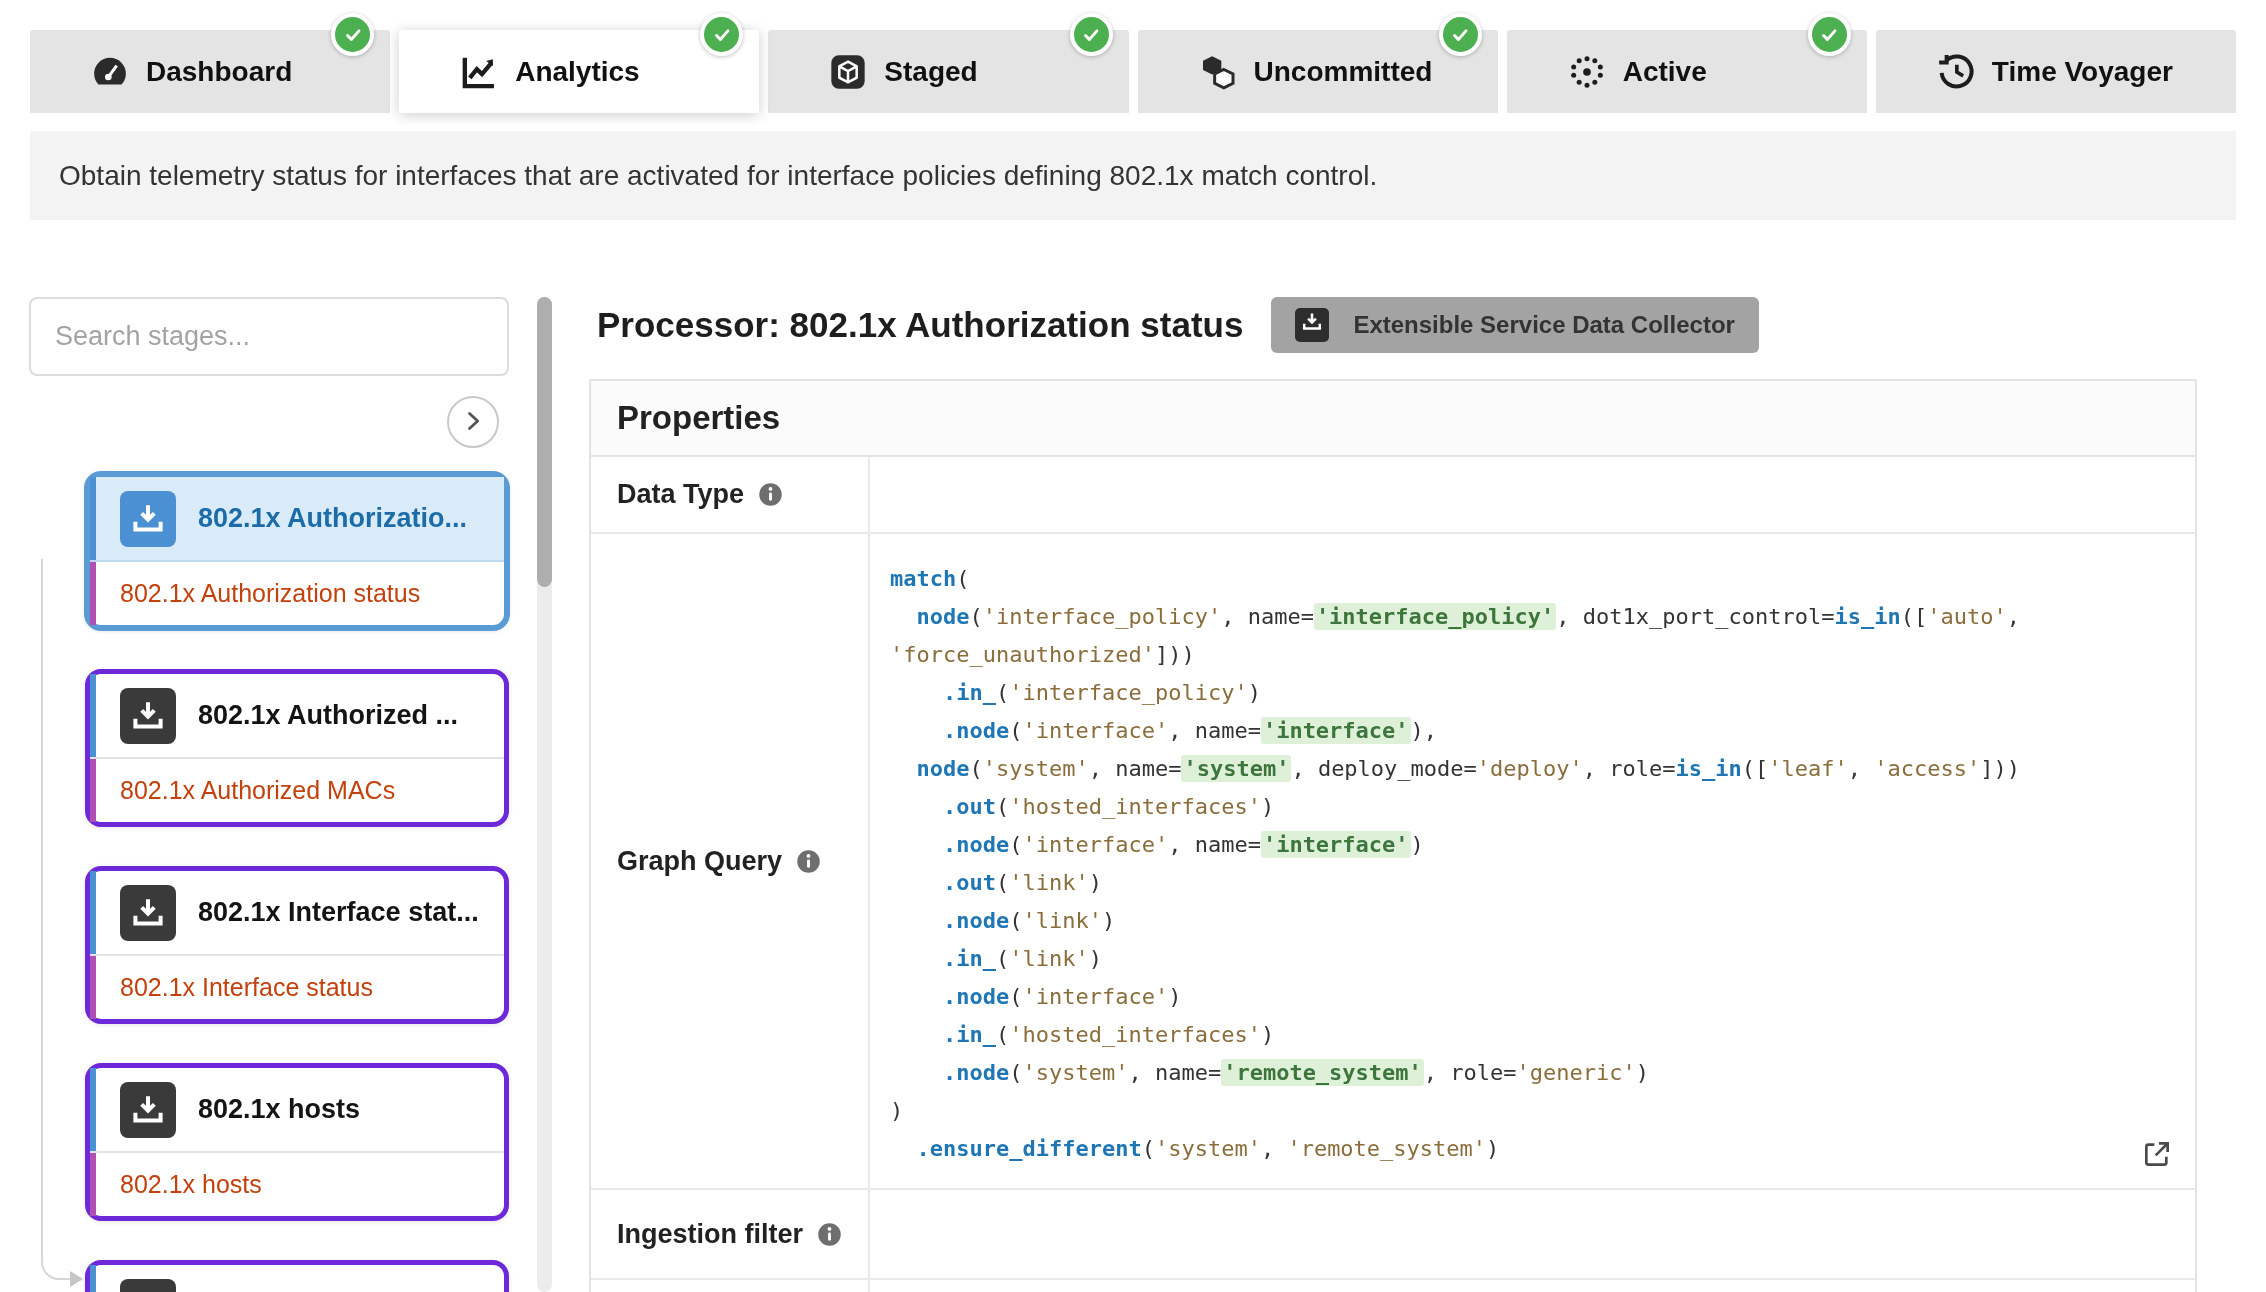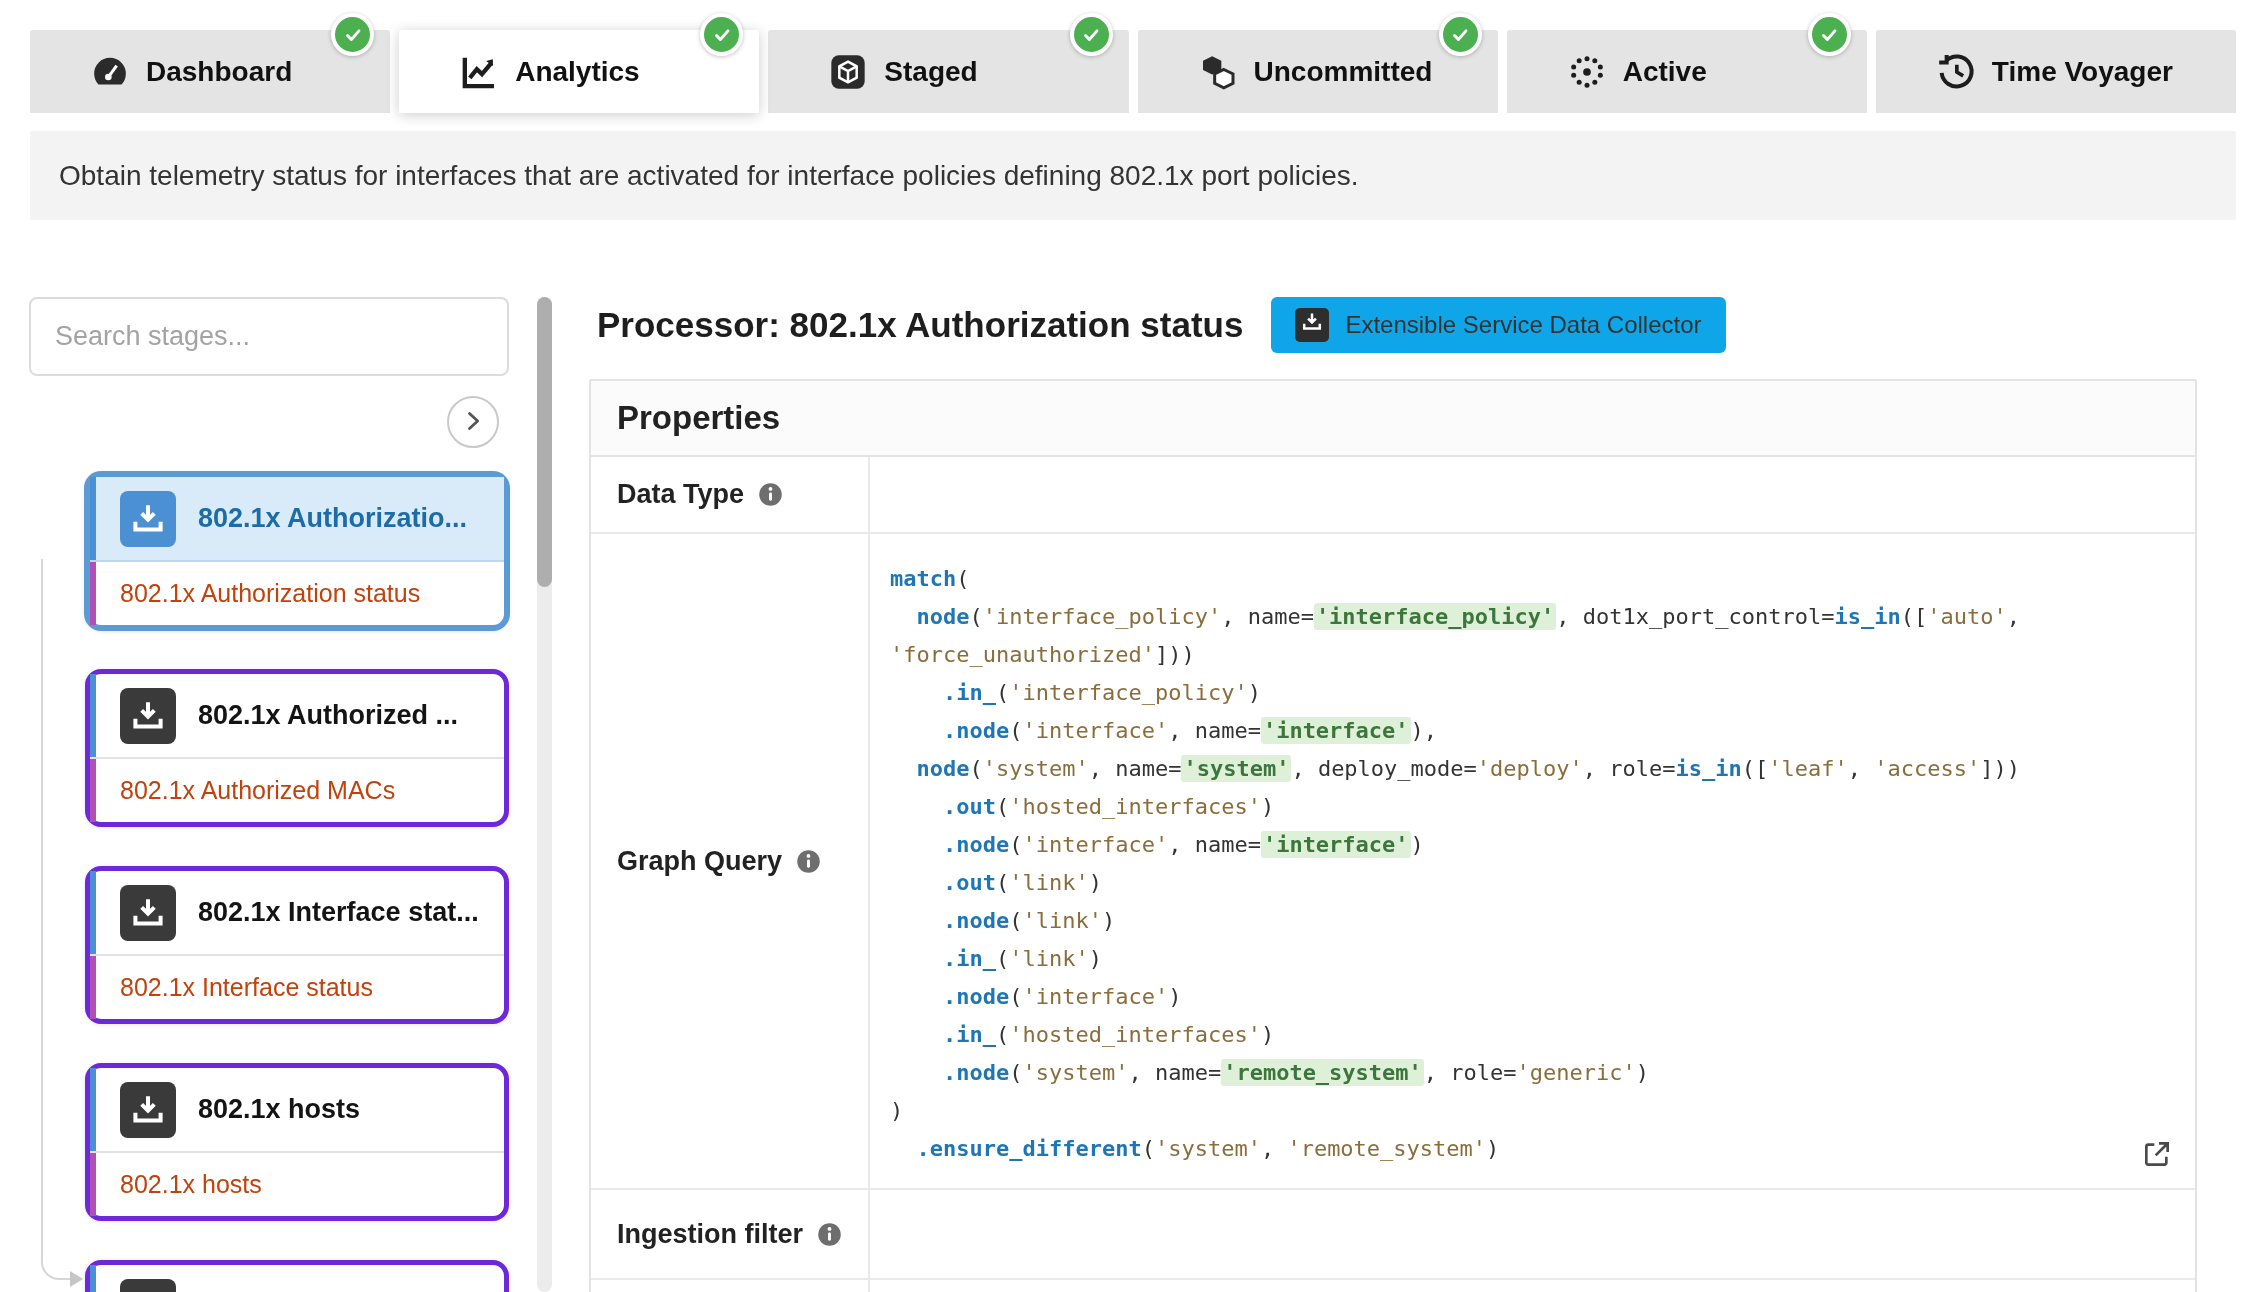--- a/index.html
+++ b/index.html
@@ -91,22 +91,22 @@
 
   
   .scrollbar { width:15px; background:#ececec; border-radius:8px; margin-left:28px; flex:none; }
   .scrollbar .thumb { width:100%; height:290px; background:#aeaeae; border-radius:8px; }
 
   
   .main { flex:1; margin-left:37px; min-width:0; }
   .proc-header { display:flex; align-items:center; gap:28px; margin-bottom:26px; }
   .proc-title { font-size:35px; font-weight:700; color:#1e1e1e;margin-left:8px; }
   .collector-badge {
-    height:56px; background:#0ea5e9; border-radius:6px; display:flex; align-items:center;
-    gap:16px; padding:0 24px; font-size:24px; font-weight:400; color:#333; cursor:pointer;
+    height:56px; background:#a3a3a3; border-radius:6px; display:flex; align-items:center;
+    gap:24px; padding:0 24px; font-size:24px; font-weight:700; color:#333; cursor:pointer;
   }
   .badge-icon {
     width:34px; height:34px; border-radius:5px; background:#2e2e2e;
     display:flex; align-items:center; justify-content:center;
   }
   .badge-icon svg { width:26px; height:26px; }
 
   .props { border:2px solid #e3e3e3; border-radius:2px; background:#fff; }
   .props-title {
     height:76px; display:flex; align-items:center; padding:0 26px;
@@ -224,21 +224,21 @@
           <path d="M6.2 5.1A9 9 0 1 1 3.4 12.5" stroke="#1d1d1d" stroke-width="2.4"></path>
           <path d="M6.4 1.8v4.5H1.9" stroke="#1d1d1d" stroke-width="2.4"></path>
           <path d="M12.5 7.6V12l3.8 2.3" stroke="#1d1d1d" stroke-width="2.2"></path>
         </svg>
       </span>
       <span class="tab-label">Time Voyager</span>
     </div>
   </nav>
 
 <div class="desc-bar">
-  <span>Obtain telemetry status for interfaces that are activated for interface policies defining 802.1x port policies.</span>
+  <span>Obtain telemetry status for interfaces that are activated for interface policies defining 802.1x match control.</span>
 </div>
 
 <div class="content">
 
   <aside class="sidebar">
     <input class="search" type="text" placeholder="Search stages..." style="">
     <div class="collapse-row">
       <button class="collapse-btn">
         <span><svg viewBox="0 0 24 24" fill="none">
               <path d="M9 5.5l7 6.5-7 6.5" stroke="#555" stroke-width="2.4" stroke-linecap="round" stroke-linejoin="round"></path>

